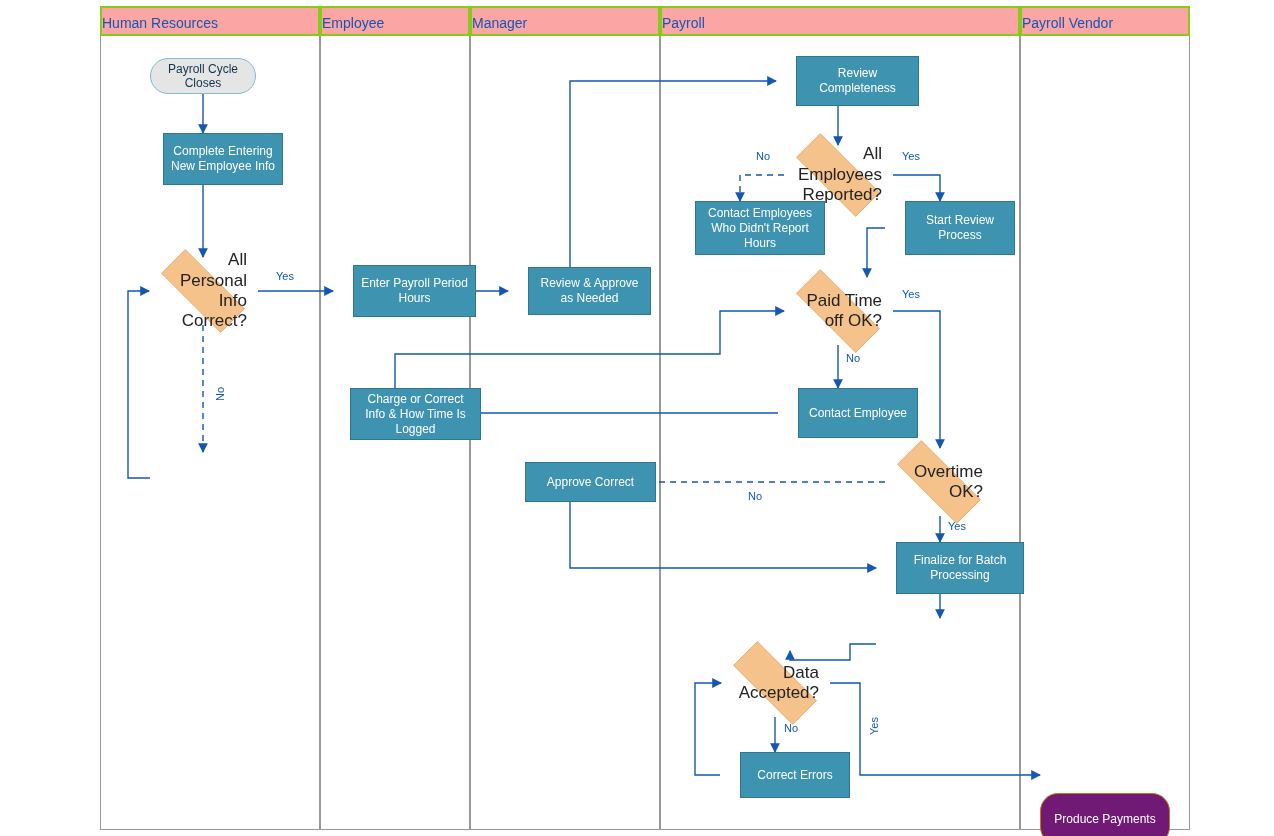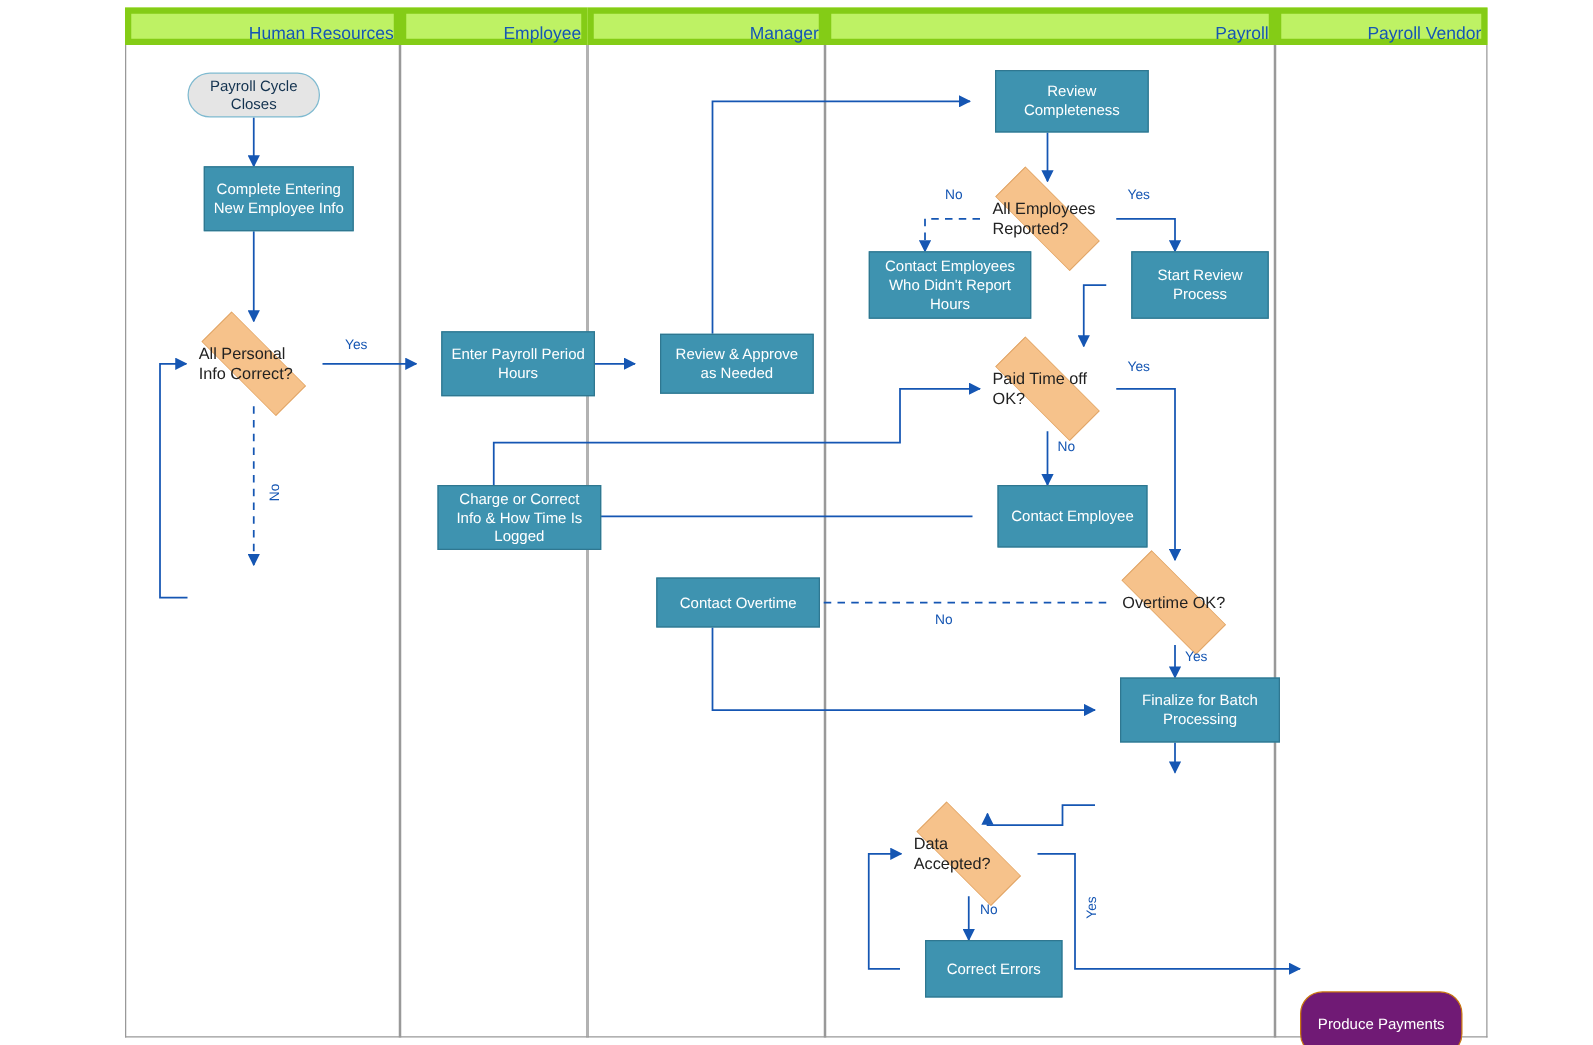--- a/index.html
+++ b/index.html
@@ -1,25 +1,25 @@
 <!DOCTYPE html>
 <html><head>
 <meta charset="utf-8">
 <style>
   html,body{margin:0;padding:0;background:#fff;font-family:"Segoe UI",Arial,sans-serif;font-size:12px;color:#1a1a1a;}
   .canvas{position:relative;width:1274px;height:836px;}
   
-  .lane-header{position:absolute;top:6px;height:30px;border:5px solid #84cc16;text-align:right;line-height:30px;font-size:14px;color:#1556b3;font-weight:500;background:#bef264;box-sizing:border-box;}
+  .lane-header{position:absolute;top:6px;height:30px;border:2px solid #84cc16;text-align:left;line-height:30px;font-size:14px;color:#1556b3;font-weight:500;background:#fca5a5;box-sizing:border-box;}
   .lane-body{position:absolute;top:36px;bottom:6px;border:1px solid #999;border-top:none;box-sizing:border-box;}
   
   .terminator{position:absolute;display:flex;align-items:center;justify-content:center;text-align:center;padding:4px 10px;border-radius:18px;font-size:12px;box-sizing:border-box;}
   .process{position:absolute;display:flex;align-items:center;justify-content:center;text-align:center;padding:4px 6px;background:#3e93b0;color:#fff;font-size:12px;border:1px solid #2f7790;box-sizing:border-box;line-height:1.25;margin-left:20px;}
   .decision{position:absolute;width:108px;height:68px;}
   .decision .diamond{position:absolute;inset:0;background:#f6c28b;border:1px solid #e0a567;transform:rotate(45deg) scale(.78,.5);transform-origin:center center;}
-  .decision .dtxt{position:absolute;inset:0;display:flex;align-items:center;justify-content:center;text-align:left;font-size:13px;line-height:1.2;color:#222;padding:0 10px;}
+  .decision .dtxt{position:absolute;inset:0;display:flex;align-items:center;justify-content:center;text-align:right;font-size:17px;line-height:1.2;color:#222;padding:0 10px;}
   .lbl{position:absolute;font-size:11px;color:#1556b3;}
   svg.wires{position:absolute;inset:0;width:1274px;height:836px;pointer-events:none;}
 </style>
 </head>
 <body>
 
 <div class="canvas">
 
   <div class="lane-header" style="left:100px;width:220px">Human Resources</div>
   <div class="lane-header" style="left:320px;width:150px">Employee</div>
@@ -93,21 +93,21 @@
   <div class="process" style="left:143px;top:133px;width:120px;height:52px">Complete Entering New Employee Info</div>
   <div class="decision" style="left:149px;top:257px">
     <div class="diamond"></div>
       <div class="dtxt">All Personal Info Correct?</div>
   </div>
 
   <div class="process" style="left:333px;top:265px;width:123px;height:52px">Enter Payroll Period Hours</div>
   <div class="process" style="left:330px;top:388px;width:131px;height:52px">Charge or Correct Info &amp; How Time Is Logged</div>
 
   <div class="process" style="left:508px;top:267px;width:123px;height:48px">Review &amp; Approve as Needed</div>
-  <div class="process" style="left:505px;top:462px;width:131px;height:40px">Contact Overtime</div>
+  <div class="process" style="left:505px;top:462px;width:131px;height:40px">Approve Correct</div>
 
   <div class="process" style="left:776px;top:56px;width:123px;height:50px">Review Completeness</div>
   <div class="decision" style="left:784px;top:141px">
     <div class="diamond"></div>
       <div class="dtxt">All Employees Reported?</div>
   </div>
   <div class="process" style="left:675px;top:201px;width:130px;height:54px">Contact Employees Who Didn't Report Hours</div>
   <div class="process" style="left:885px;top:201px;width:110px;height:54px">Start Review Process</div>
   <div class="decision" style="left:784px;top:277px">
     <div class="diamond"></div>

